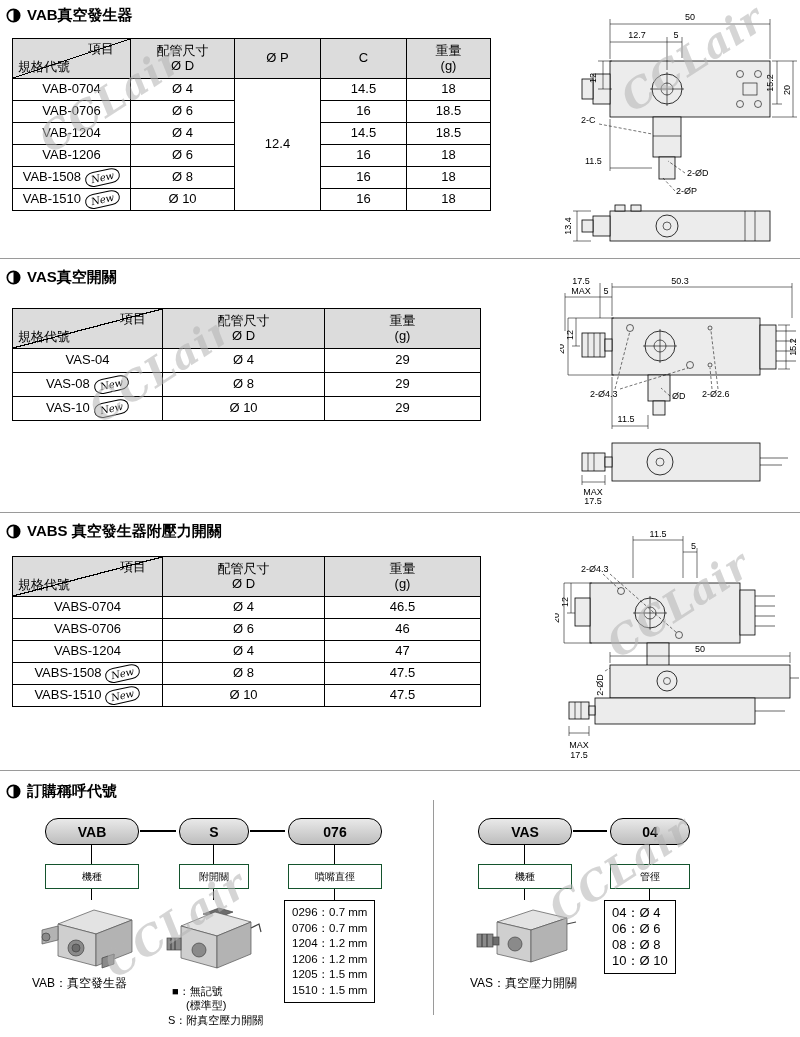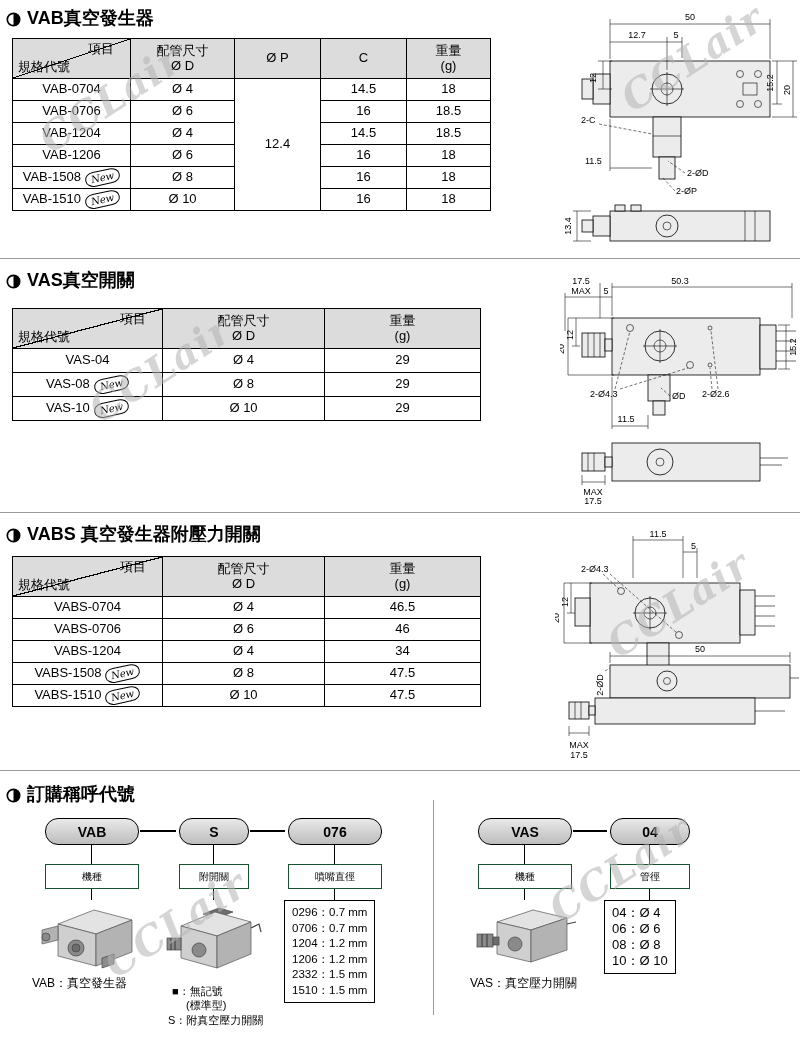--- a/index.html
+++ b/index.html
@@ -6,21 +6,21 @@
   .page { position:relative; width:800px; height:1037px; background:#fff; overflow:hidden;
           font-family:"Liberation Sans", sans-serif; color:#000; }
 
   
   .wm { position:absolute; font-family:"DejaVu Serif", serif; font-weight:bold; font-style:italic;
         font-size:40px; color:#b4b4b4; opacity:.55; transform:rotate(-33deg);
         white-space:nowrap; pointer-events:none; z-index:6; letter-spacing:1px; }
 
   
   .sec-h { position:absolute; left:6px; display:flex; align-items:center; gap:6px;
-           font-size:18px; font-weight:bold; z-index:3; }
+           font-size:15px; font-weight:bold; z-index:3; }
   .bullet { width:15px; height:15px; display:inline-block; }
 
   .divider { position:absolute; left:0; width:800px; height:1px; background:#9a9a9a; }
   .vdivider { position:absolute; width:1px; background:#9a9a9a; }
 
   
   .spec { position:absolute; border-collapse:collapse; table-layout:fixed; background:#fff; z-index:2; }
   .spec td { border:1px solid #000; text-align:center; vertical-align:middle;
              font-size:13px; padding:0; line-height:1.15; }
   .spec tr.hdr td { background:#dcdcdc; }
@@ -386,21 +386,21 @@
       <td>46.5</td>
     </tr>
     <tr style="height:22px">
       <td><span>VABS-0706</span></td>
       <td>Ø 6</td>
       <td>46</td>
     </tr>
     <tr style="height:22px">
       <td><span>VABS-1204</span></td>
       <td>Ø 4</td>
-      <td>34</td>
+      <td>47</td>
     </tr>
     <tr style="height:22px">
       <td><span>VABS-1508</span><span class="new">New</span></td>
       <td>Ø 8</td>
       <td>47.5</td>
     </tr>
     <tr style="height:22px">
       <td><span>VABS-1510</span><span class="new">New</span></td>
       <td>Ø 10</td>
       <td>47.5</td>
@@ -523,21 +523,21 @@
   </svg>
   <div class="caption small" style="left:172px;top:984px">■：無記號</div>
   <div class="caption small" style="left:186px;top:998px">(標準型)</div>
   <div class="caption small" style="left:168px;top:1013px">S：附真空壓力開關</div>
 
   <div class="listbox" style="left:284px;top:900px">
     <div>0296：0.7 mm</div>
     <div>0706：0.7 mm</div>
     <div>1204：1.2 mm</div>
     <div>1206：1.2 mm</div>
-    <div>2332：1.5 mm</div>
+    <div>1205：1.5 mm</div>
     <div>1510：1.5 mm</div>
   </div>
 
   <div class="pill" style="left:478px;top:818px;width:92px">VAS</div>
   <div class="pill" style="left:610px;top:818px;width:78px">04</div>
   <div class="hline" style="left:573px;top:830px;width:34px"></div>
   <div class="vline" style="left:524px;top:843px;height:21px"></div>
   <div class="vline" style="left:649px;top:843px;height:21px"></div>
   <div class="obox" style="left:478px;top:864px;width:92px">機種</div>
   <div class="obox" style="left:610px;top:864px;width:78px">管徑</div>

